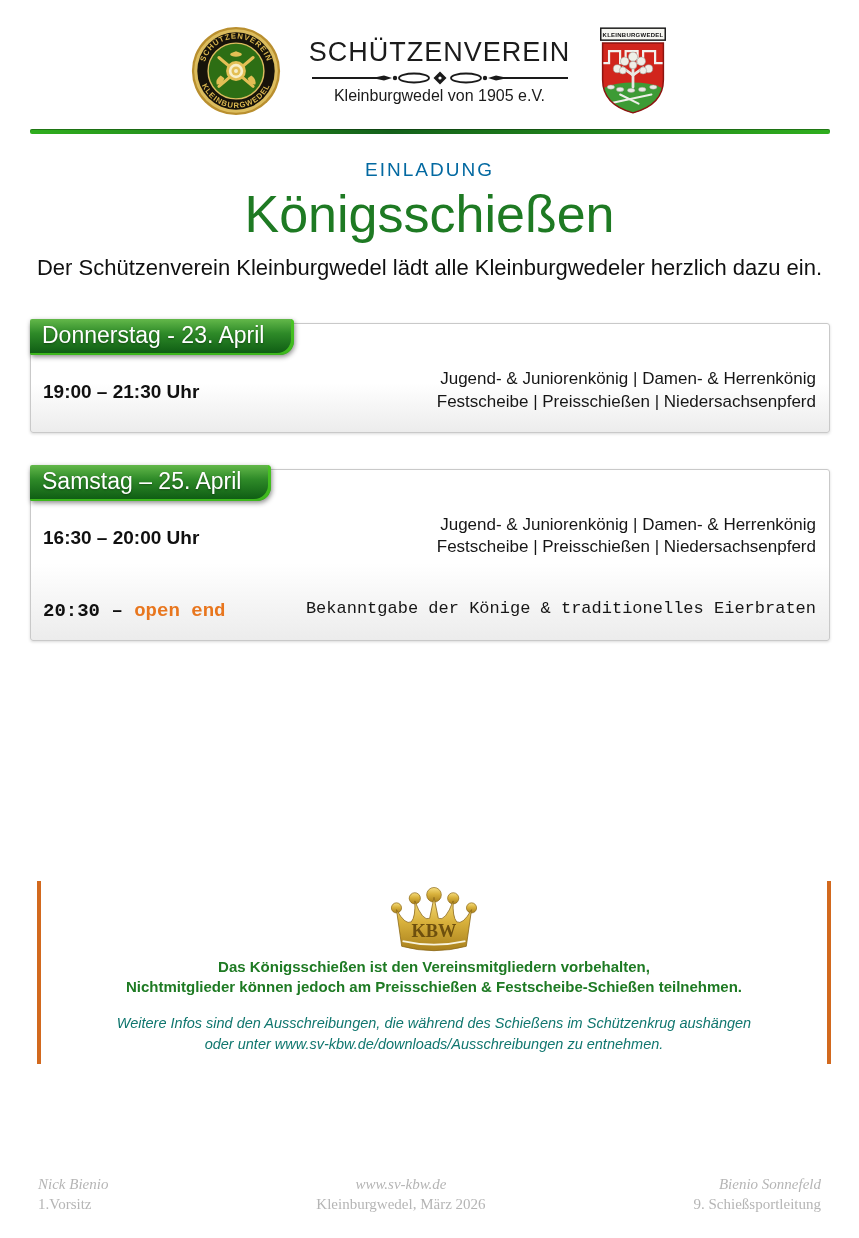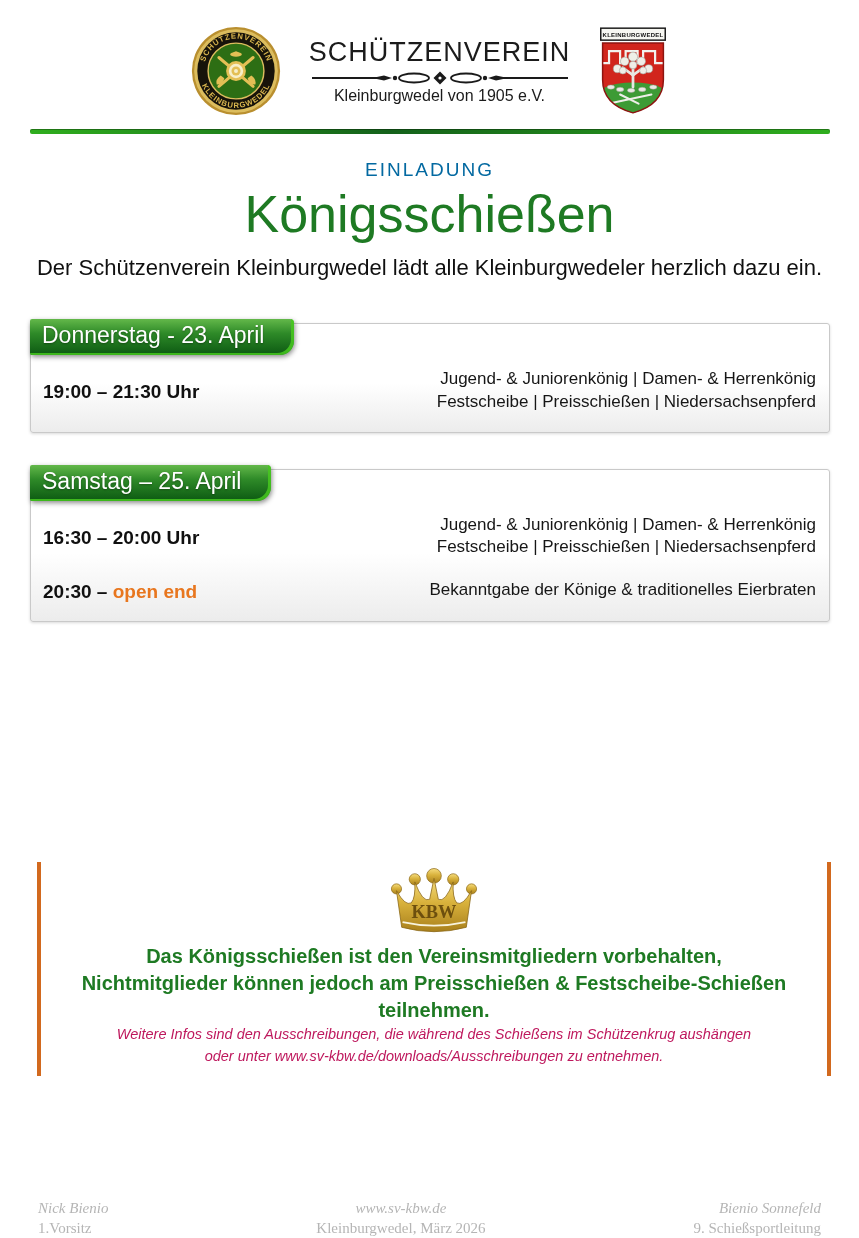--- a/index.html
+++ b/index.html
@@ -30,34 +30,34 @@
     box-shadow:0 1px 3px rgba(0,0,0,.15);}
   .event-card + .event-card{margin-top:36px;}
   .event-badge{position:absolute;top:-5px;left:-1px;display:inline-block;
     padding:3px 30px 6px 12px;font-size:23px;color:#fff;
     background:linear-gradient(180deg,#63b84a 0%,#2e8a28 40%,#0c5912 100%);
     border-radius:2px 4px 14px 2px;
     box-shadow:1px 2px 5px rgba(0,0,0,.45), inset -3px -2px 0 rgba(70,200,30,.85);
     text-shadow:0 1px 2px rgba(0,0,0,.35);}
   .event-body{padding:44px 13px 18px 12px;}
   .event-row{display:flex;justify-content:space-between;align-items:center;}
-  .event-row + .event-row{margin-top:19px;}
+  .event-row + .event-row{margin-top:38px;font-family:Liberation Mono, monospace;}
   .event-time{font-size:19px;font-weight:bold;color:#101010;white-space:nowrap;padding-top:3px;}
   .event-time .highlight{color:#e8761e;}
   .event-desc{text-align:right;font-size:17px;color:#161616;line-height:1.34;}
 
   
   .notice{margin:240px 28px 0 37px;border-left:4px solid #d2691e;border-right:4px solid #d2691e;
     padding:4px 18px 8px;text-align:center;}
   .crown{display:block;margin:0 auto;}
-  .notice-highlight{margin-top:5px;font-size:20px;font-weight:bold;color:#1e7a23;line-height:1.35;}
-  .notice-info{font-style:italic;font-size:14.5px;color:#be185d;line-height:1.5;}
-
-  
-  .page-footer{position:absolute;left:38px;right:38px;bottom:0;display:flex;
+  .notice-highlight{font-size:15px;font-weight:bold;color:#1e7a23;line-height:1.35;}
+  .notice-info{margin-top:15px;font-style:italic;font-size:14.5px;color:#0f766e;line-height:1.5;}
+
+  
+  .page-footer{position:absolute;left:38px;right:38px;bottom:24px;display:flex;
     justify-content:space-between;font-family:"Liberation Serif",serif;
     font-size:15px;color:#b5b5b5;line-height:1.3;}
   .footer-col.center{text-align:center;}
   .footer-col.right{text-align:right;}
   .footer-name{font-style:italic;}
 </style>
 </head>
 <body>
 
 <div class="page">

